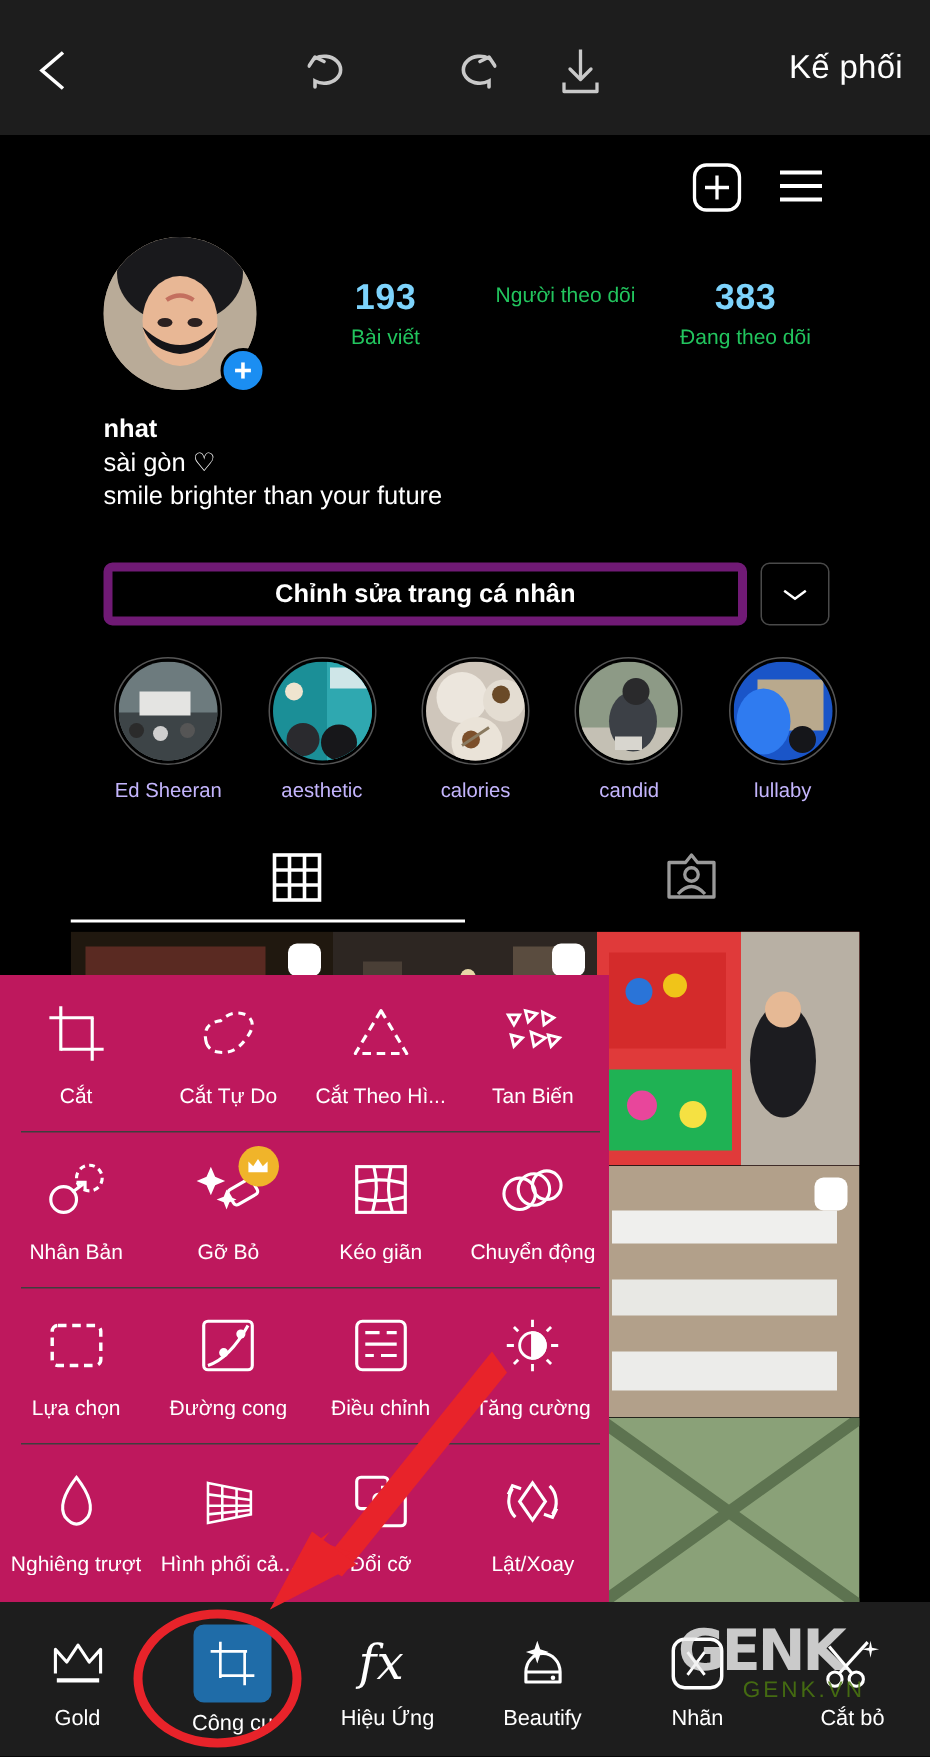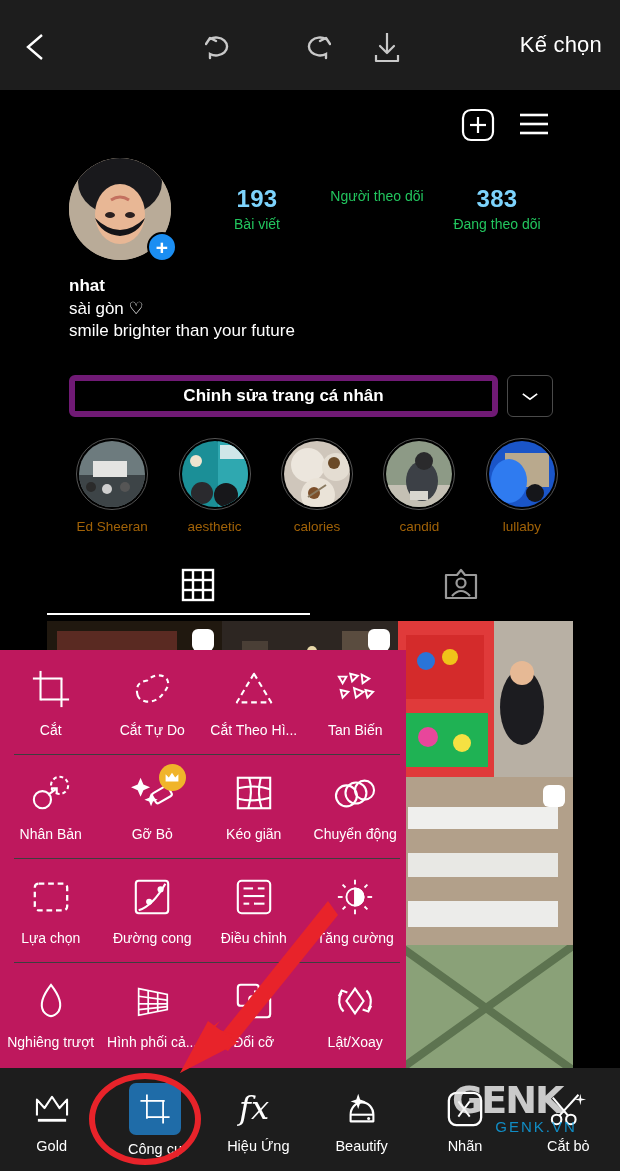--- a/index.html
+++ b/index.html
@@ -76,21 +76,21 @@
   }
 
   
   .highlights{ position:absolute; left:14px; top:348px; width:512px; display:flex; }
   .hl{ width:103px; text-align:center; }
   .hl .ring{
     width:72px;height:72px;border-radius:50%;margin:0 auto;
     border:1.5px solid #555; padding:2px; overflow:hidden;
   }
   .hl .thumb{ width:100%;height:100%;border-radius:50%; overflow:hidden; position:relative;}
-  .hl .lbl{ color:#a16207; font-size:13.5px; margin-top:9px; }
+  .hl .lbl{ color:#c4b5fd; font-size:13.5px; margin-top:9px; }
 
   
   .tabs{ position:absolute; left:0; top:472px; width:526px; height:52px; }
   .tabgrid{ position:absolute; left:134px; top:6px; width:34px; height:34px;}
   .tagged{ position:absolute; left:396px; top:5px; width:36px; height:34px;}
   .tabline{ position:absolute; left:0; top:51px; width:263px; height:2px; background:#fff;}
 
   
   .grid{ position:absolute; left:0; top:531px; width:526px; }
   .gr{ display:flex; width:526px; }
@@ -146,21 +146,21 @@
 
   
   #wm{
     position:absolute; left:452px; top:1078px; width:168px; height:70px;
     pointer-events:none; opacity:.82;
   }
   #wm .gk{
     font-size:38px; font-weight:bold; color:#f0f0f0; letter-spacing:-2px;
     font-family:"DejaVu Sans", sans-serif;
   }
-  #wm .gkdot{ font-size:15px; color:#0ea5e9; letter-spacing:2px; text-align:center; margin-top:-4px;}
+  #wm .gkdot{ font-size:15px; color:#4d7c0f; letter-spacing:2px; text-align:center; margin-top:-4px;}
 </style>
 </head>
 <body>
 
 <div id="topbar">
   <span class="back">
     <svg viewBox="0 0 34 34" width="34" height="34">
         <polyline points="22,5 8,17 22,29" fill="none" stroke="#fff" stroke-width="2.4"></polyline>
       </svg>
   </span>
@@ -176,21 +176,21 @@
         <polyline points="33,11 29,5 23,8" fill="none" stroke="#c9c9c9" stroke-width="2.4" stroke-linecap="round" stroke-linejoin="round"></polyline>
       </svg>
   </span>
   <span class="dl">
     <svg viewBox="0 0 32 34" width="32" height="34">
         <line x1="16" y1="2" x2="16" y2="21" stroke="#c9c9c9" stroke-width="2.2"></line>
         <polyline points="9,15 16,22 23,15" fill="none" stroke="#c9c9c9" stroke-width="2.2" stroke-linecap="round" stroke-linejoin="round"></polyline>
         <polyline points="5,24 5,30 27,30 27,24" fill="none" stroke="#c9c9c9" stroke-width="2.2" stroke-linejoin="round"></polyline>
       </svg>
   </span>
-  <span class="next">Kế chọn</span>
+  <span class="next">Kế phối</span>
 </div>
 
 <div id="canvas">
   <div class="ig">
 
     <span class="ig-plus">
       <svg viewBox="0 0 34 34" width="34" height="34">
           <rect x="2" y="2" width="30" height="30" rx="8" fill="none" stroke="#fff" stroke-width="2.2"></rect>
           <line x1="17" y1="9" x2="17" y2="25" stroke="#fff" stroke-width="2.2"></line>
           <line x1="9" y1="17" x2="25" y2="17" stroke="#fff" stroke-width="2.2"></line>

